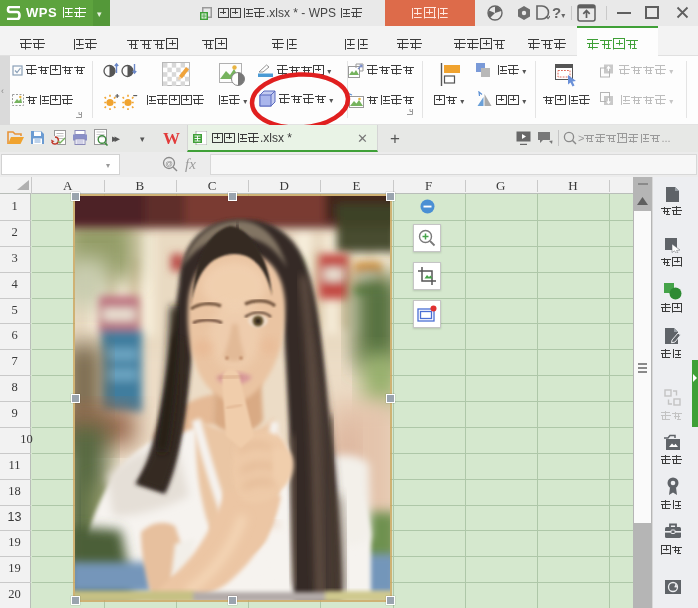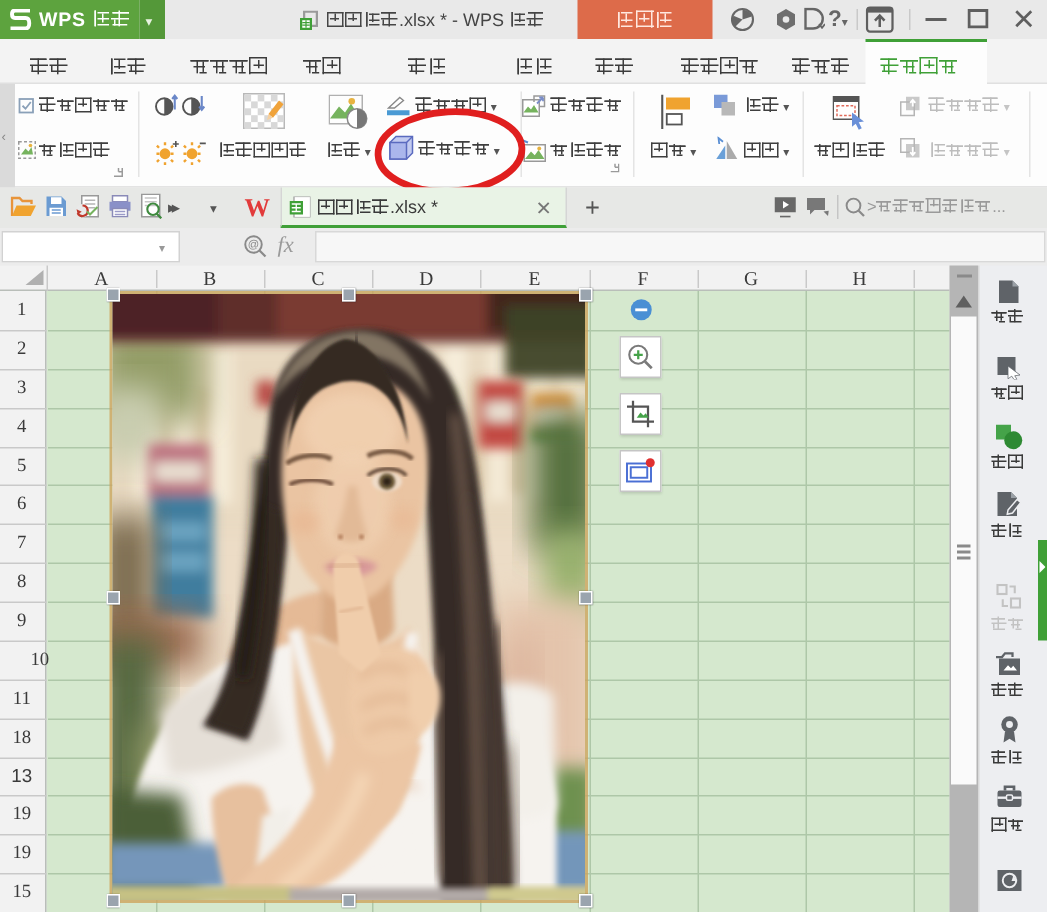--- a/index.html
+++ b/index.html
@@ -328,21 +328,21 @@
 <div style="left:0px;top:452.75px;height:25.875px;line-height:25.875px;width:29px;text-align:center"><span style="font-family:'Liberation Serif',serif;color:#3a3a3a;font-size:12.5px">11</span></div>
 <div style="left:0px;top:478.625px;width:31px;height:1px;background:#c9c9c9"></div>
 <div style="left:0px;top:478.625px;height:25.875px;line-height:25.875px;width:29px;text-align:center"><span style="font-family:'Liberation Serif',serif;color:#3a3a3a;font-size:12.5px">18</span></div>
 <div style="left:0px;top:504.5px;width:31px;height:1px;background:#c9c9c9"></div>
 <div style="left:0px;top:504.5px;height:25.875px;line-height:25.875px;width:29px;text-align:center"><span style="font-family:Liberation Sans, sans-serif;color:#3a3a3a;font-size:12.5px">13</span></div>
 <div style="left:0px;top:530.375px;width:31px;height:1px;background:#c9c9c9"></div>
 <div style="left:0px;top:530.375px;height:25.875px;line-height:25.875px;width:29px;text-align:center"><span style="font-family:'Liberation Serif',serif;color:#3a3a3a;font-size:12.5px">19</span></div>
 <div style="left:0px;top:556.25px;width:31px;height:1px;background:#c9c9c9"></div>
 <div style="left:0px;top:556.25px;height:25.875px;line-height:25.875px;width:29px;text-align:center"><span style="font-family:'Liberation Serif',serif;color:#3a3a3a;font-size:12.5px">19</span></div>
 <div style="left:0px;top:582.125px;width:31px;height:1px;background:#c9c9c9"></div>
-<div style="left:0px;top:582.125px;height:25.875px;line-height:25.875px;width:29px;text-align:center"><span style="font-family:'Liberation Serif',serif;color:#3a3a3a;font-size:12.5px">15</span></div>
+<div style="left:0px;top:582.125px;height:25.875px;line-height:25.875px;width:29px;text-align:center"><span style="font-family:'Liberation Serif',serif;color:#3a3a3a;font-size:12.5px">20</span></div>
 
 <div style="left:103.7px;top:194px;width:1px;height:414px;background:#aec7a8"></div>
 <div style="left:175.9px;top:194px;width:1px;height:414px;background:#aec7a8"></div>
 <div style="left:248.10000000000002px;top:194px;width:1px;height:414px;background:#aec7a8"></div>
 <div style="left:320.3px;top:194px;width:1px;height:414px;background:#aec7a8"></div>
 <div style="left:392.5px;top:194px;width:1px;height:414px;background:#aec7a8"></div>
 <div style="left:464.70000000000005px;top:194px;width:1px;height:414px;background:#aec7a8"></div>
 <div style="left:536.9000000000001px;top:194px;width:1px;height:414px;background:#aec7a8"></div>
 <div style="left:609.1px;top:194px;width:1px;height:414px;background:#aec7a8"></div>
 <div style="left:32px;top:219.875px;width:601px;height:1px;background:#aec7a8"></div>

